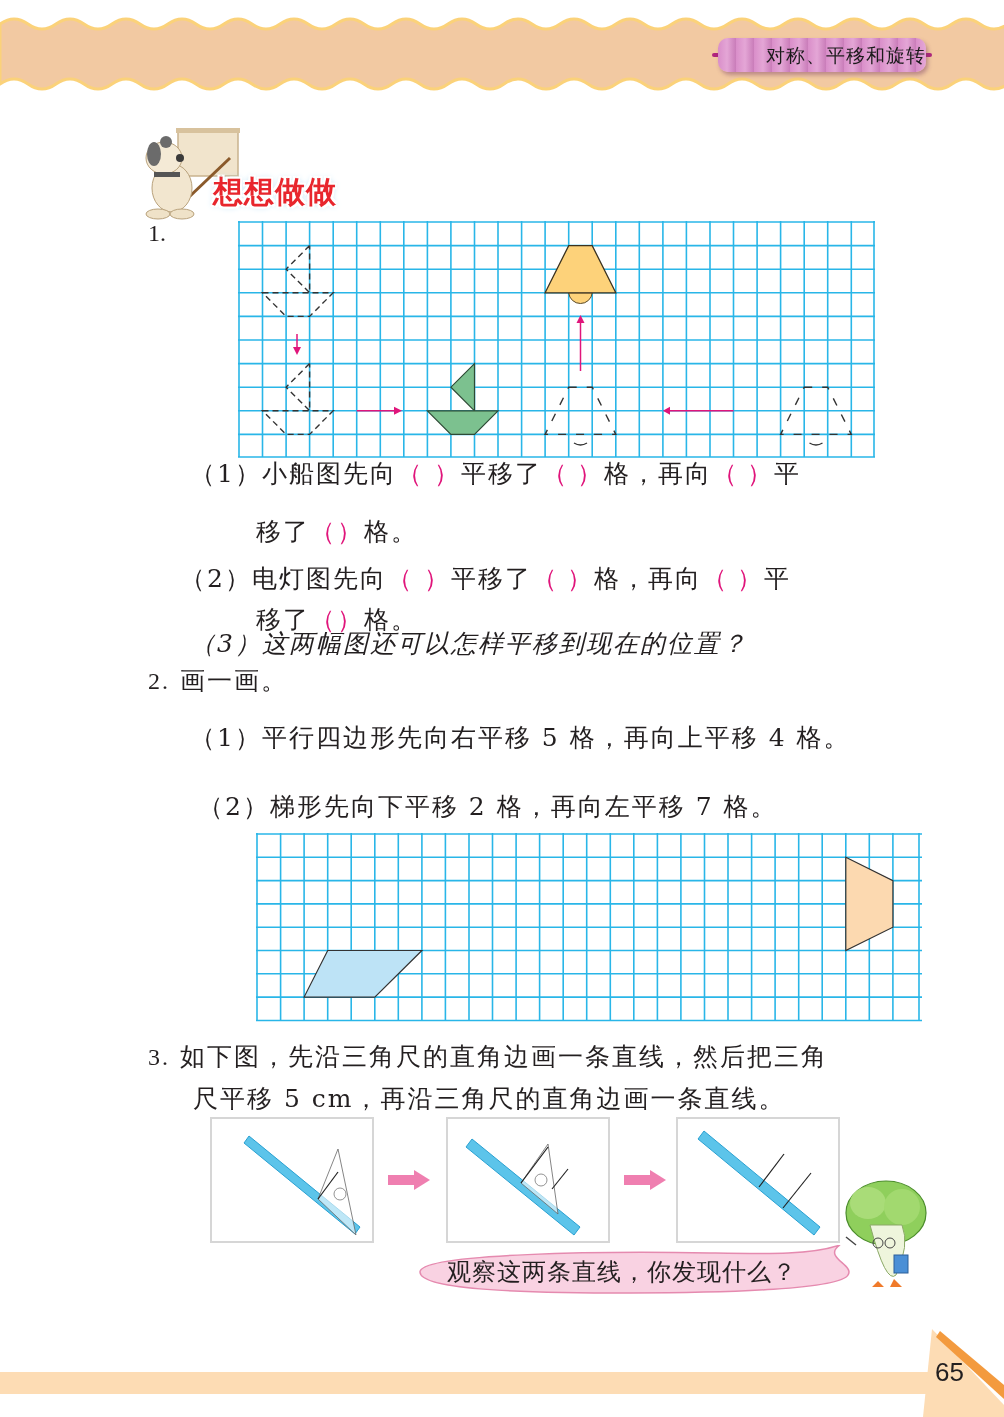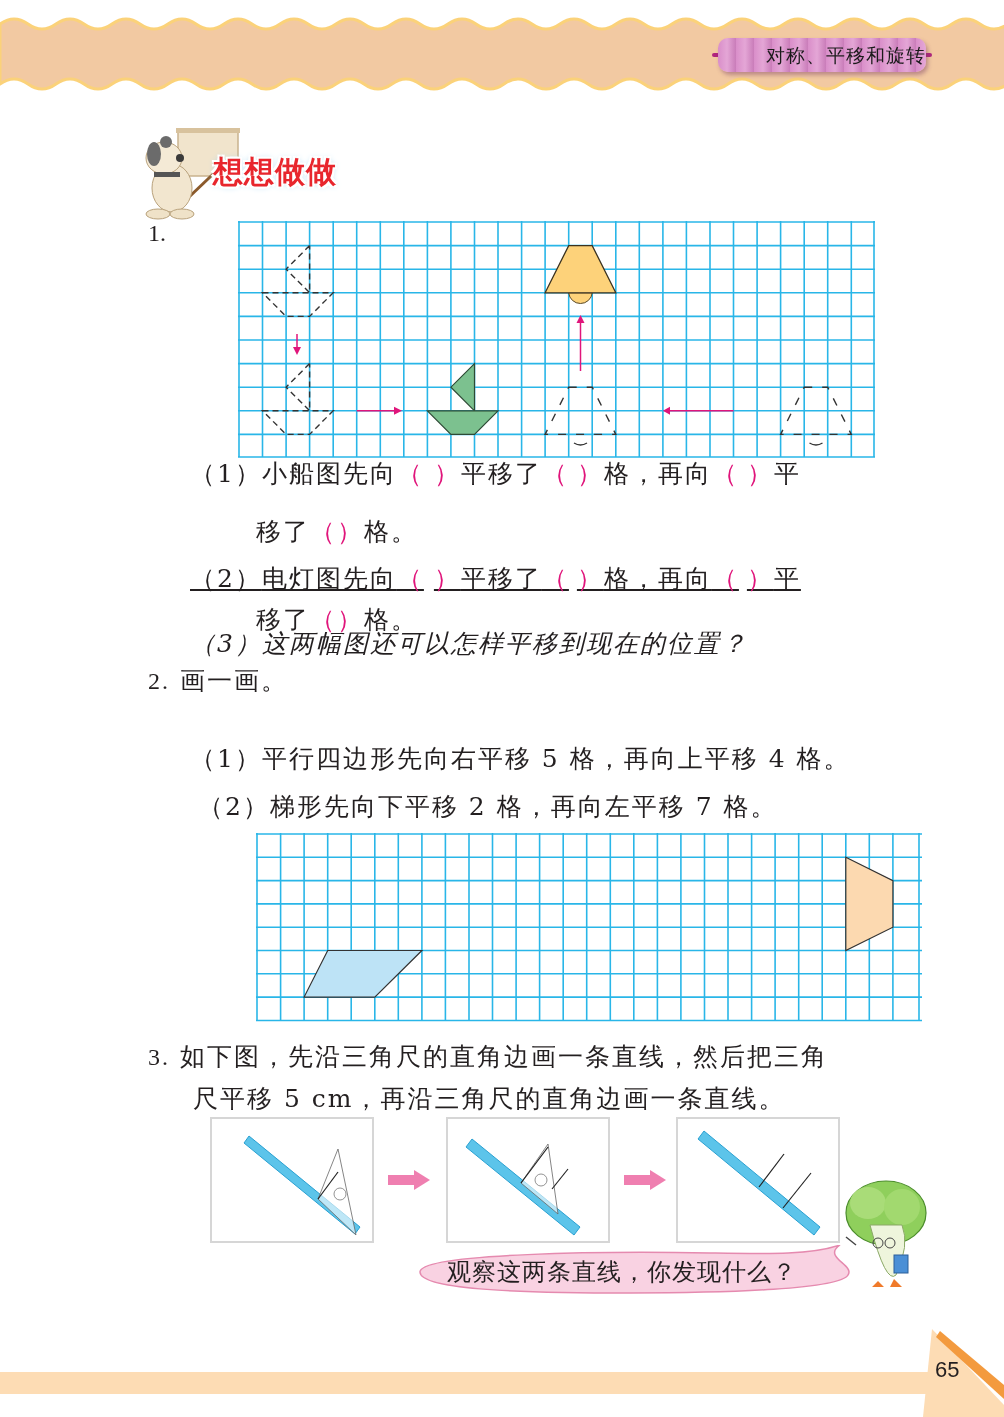--- a/index.html
+++ b/index.html
@@ -12,30 +12,30 @@
   .chapter-tag { left:718px; top:38px; width:208px; height:34px; }
   .chapter-tag .pill { position:absolute; left:0; top:0; width:208px; height:34px; border-radius:10px;
        background: repeating-linear-gradient(90deg, #d98ec9 0px, #e4a6d6 9px, #c97cb9 18px);
        box-shadow: 2px 3px 4px rgba(120,60,100,0.45); }
   .chapter-tag .bar { position:absolute; left:-6px; top:15px; width:220px; height:4px; background:#b0257e; border-radius:2px; }
   .chapter-tag .txt { position:absolute; left:0; top:0; width:208px; height:34px; line-height:34px; text-align:right;
        font-size:19px; letter-spacing:1px; color:#1a1a1a; font-family:"DejaVu Sans", sans-serif; }
 
   
   .section-head { left:138px; top:128px; width:230px; height:92px; }
-  .section-title { position:absolute; left:75px; top:24px; font-size:30px; font-weight:bold; color:#e8262d;
+  .section-title { position:absolute; left:75px; top:44px; font-size:30px; font-weight:bold; color:#e8262d;
        font-family:"DejaVu Sans", sans-serif; letter-spacing:1px;
        text-shadow: 2px 2px 0 #fff, -2px -2px 0 #fff, 2px -2px 0 #fff, -2px 2px 0 #fff, 0 0 6px #9fd3ee; }
 
   .qnum { font-size:24px; font-family:"Liberation Serif", serif; }
   .line-text { font-size:25px; letter-spacing:2px; white-space:nowrap; font-family:"DejaVu Serif", serif; }
   .paren { color:#e0157b; }
   .grid { background-color:#fff; }
 
-  .page-num { font-family:"Liberation Sans", sans-serif; font-size:22px; color:#231f20; }
+  .page-num { font-family:"Liberation Sans", sans-serif; font-size:26px; color:#231f20; }
 </style>
 </head>
 <body>
 
 <svg class="abs header-band" width="1004" height="110" viewBox="0 0 1004 110">
   <defs>
     <pattern id="wavetop" x="0" y="0" width="54" height="14" patternUnits="userSpaceOnUse">
       <path d="M0 14 Q13.5 0 27 14 Q40.5 28 54 14" fill="none"></path>
     </pattern>
   </defs>
@@ -166,36 +166,36 @@
   </g>
 </svg>
 
 <div class="abs line-text" style="left:190px;top:457px;">
   <span>（1）</span><span>小船图先向</span><span class="paren">（</span><span style="display:inline-block;width:10px"></span><span class="paren">）</span><span>平移了</span><span class="paren">（</span><span style="display:inline-block;width:8px"></span><span class="paren">）</span><span>格，再向</span><span class="paren">（</span><span style="display:inline-block;width:8px"></span><span class="paren">）</span><span>平</span>
 </div>
 <div class="abs line-text" style="left:256px;top:515px;">
   <span>移了</span><span class="paren">（</span><span class="paren">）</span><span>格。</span>
 </div>
 
-<div class="abs line-text" style="left:190px;top:562px;text-decoration:underline;">
+<div class="abs line-text" style="left:180px;top:562px;">
   <span>（2）</span><span>电灯图先向</span><span class="paren">（</span><span style="display:inline-block;width:10px"></span><span class="paren">）</span><span>平移了</span><span class="paren">（</span><span style="display:inline-block;width:8px"></span><span class="paren">）</span><span>格，再向</span><span class="paren">（</span><span style="display:inline-block;width:8px"></span><span class="paren">）</span><span>平</span>
 </div>
 <div class="abs line-text" style="left:256px;top:603px;">
   <span>移了</span><span class="paren">（</span><span class="paren">）</span><span>格。</span>
 </div>
 
 <div class="abs line-text" style="left:190px;top:627px;font-style:italic;">
   <span>（3）</span><span>这两幅图还可以怎样平移到现在的位置？</span>
 </div>
 
 <div class="abs line-text" style="left:148px;top:664px;">
   <span class="qnum">2.</span>
   <span>画一画。</span>
 </div>
-<div class="abs line-text" style="left:190px;top:742px;">
+<div class="abs line-text" style="left:190px;top:721px;">
   <span>（1）</span><span>平行四边形先向右平移 5 格，再向上平移 4 格。</span>
 </div>
 <div class="abs line-text" style="left:198px;top:790px;">
   <span>（2）</span><span>梯形先向下平移 2 格，再向左平移 7 格。</span>
 </div>
 
 <svg class="abs grid" style="left:256px;top:833px;" width="666" height="190" viewBox="0 0 666 190">
   <g stroke="#29b6e8" stroke-width="1.6">
     <line x1="1" y1="0" x2="1" y2="188"></line>
       <line x1="24.6" y1="0" x2="24.6" y2="188"></line>

